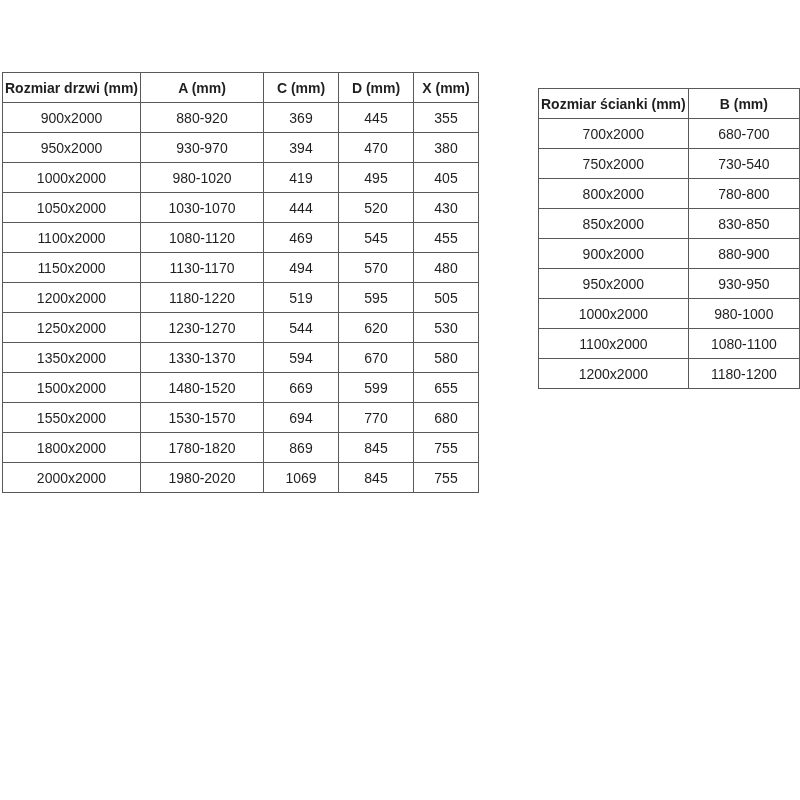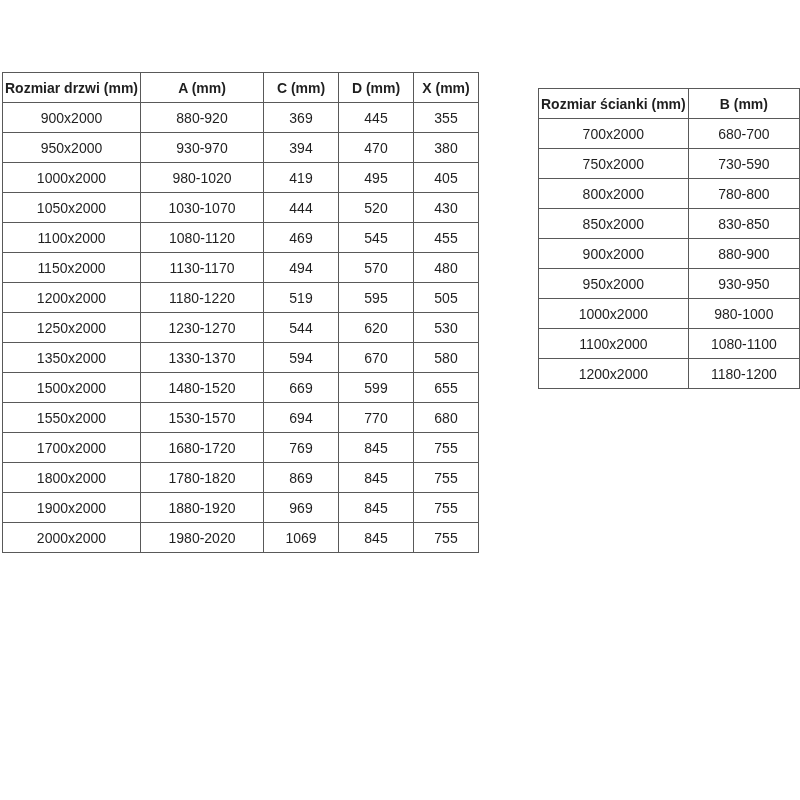--- a/index.html
+++ b/index.html
@@ -140,37 +140,23 @@
           <td>655</td>
         </tr>
         <tr>
           <td>1550x2000</td>
           <td>1530-1570</td>
           <td>694</td>
           <td>770</td>
           <td>680</td>
         </tr>
         <tr>
-          <td>1700x2000</td>
-          <td>1680-1720</td>
-          <td>769</td>
-          <td>845</td>
-          <td>755</td>
-        </tr>
-        <tr>
           <td>1800x2000</td>
           <td>1780-1820</td>
           <td>869</td>
-          <td>845</td>
-          <td>755</td>
-        </tr>
-        <tr>
-          <td>1900x2000</td>
-          <td>1880-1920</td>
-          <td>969</td>
           <td>845</td>
           <td>755</td>
         </tr>
         <tr>
           <td>2000x2000</td>
           <td>1980-2020</td>
           <td>1069</td>
           <td>845</td>
           <td>755</td>
         </tr>
@@ -188,21 +174,21 @@
         <th>B (mm)</th>
       </tr>
     </thead>
     <tbody id="wall-body">
         <tr>
           <td>700x2000</td>
           <td>680-700</td>
         </tr>
         <tr>
           <td>750x2000</td>
-          <td>730-590</td>
+          <td>730-540</td>
         </tr>
         <tr>
           <td>800x2000</td>
           <td>780-800</td>
         </tr>
         <tr>
           <td>850x2000</td>
           <td>830-850</td>
         </tr>
         <tr>

